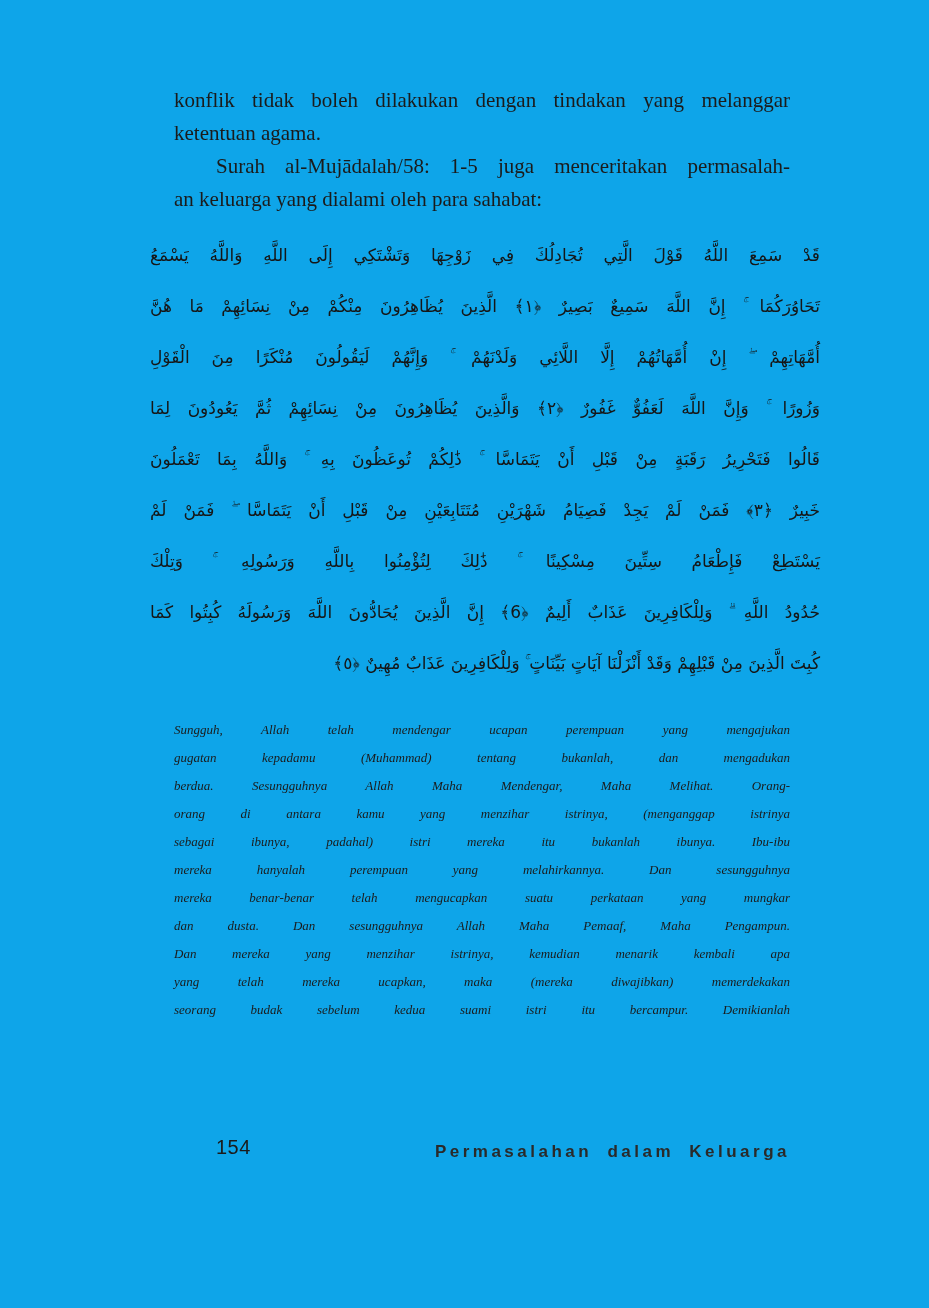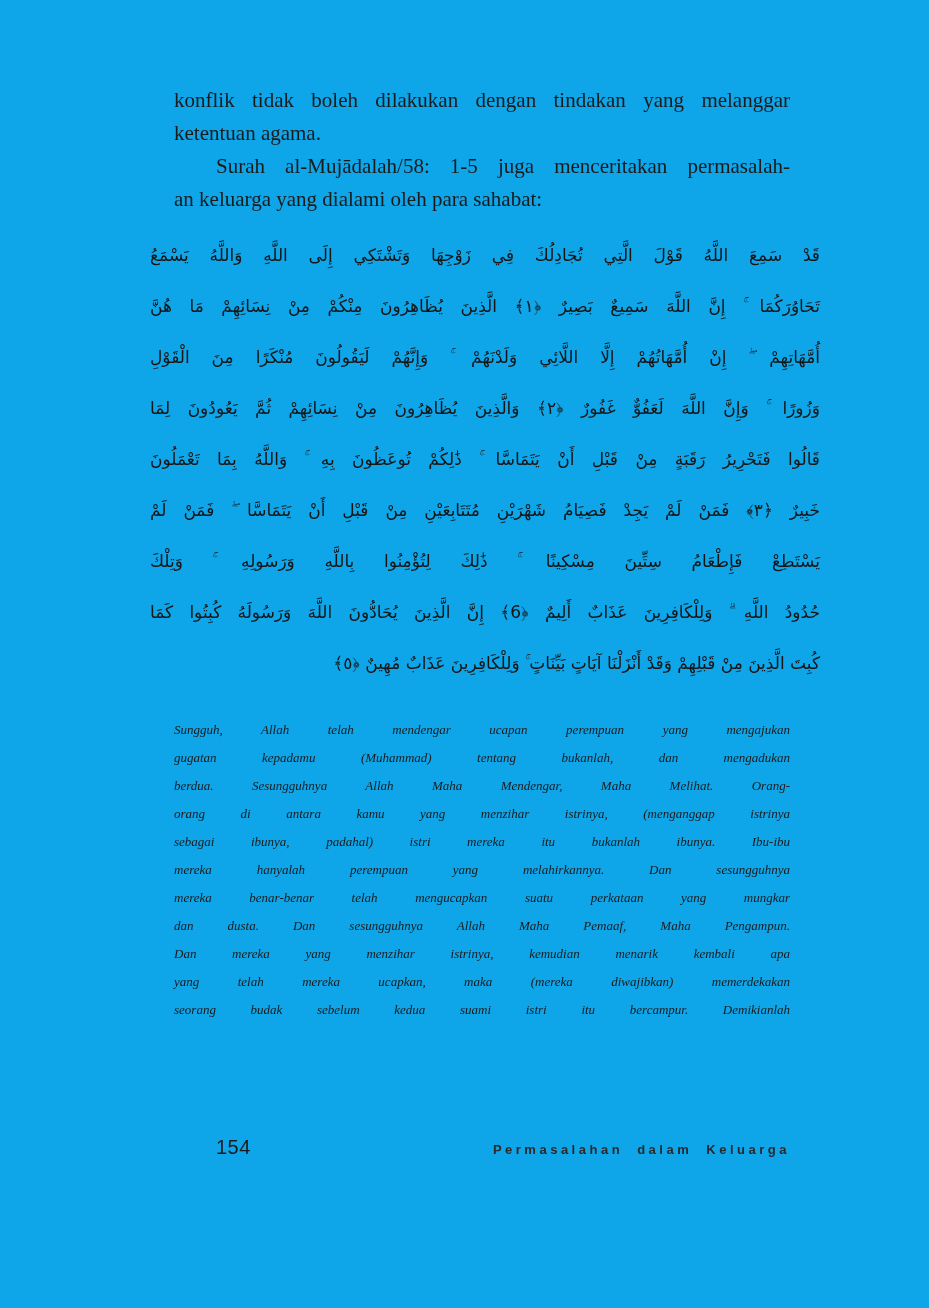--- a/index.html
+++ b/index.html
@@ -72,21 +72,21 @@
     font-family: "Liberation Sans", sans-serif;
     font-size: 20px;
     letter-spacing: 0.5px;
     color: #1b1b1b;
     margin-left: 44px;
   }
   .running-title {
     position: absolute;
     right: 139px; top: 1142px;
     font-family: "Liberation Sans", sans-serif;
-    font-size: 13px;
+    font-size: 17px;
     font-weight: bold;
     letter-spacing: 3.5px;
     word-spacing: 7px;
     color: #2a2a2a;
     white-space: nowrap;
     text-align: center;
   }
 </style>
 </head>
 <body>

